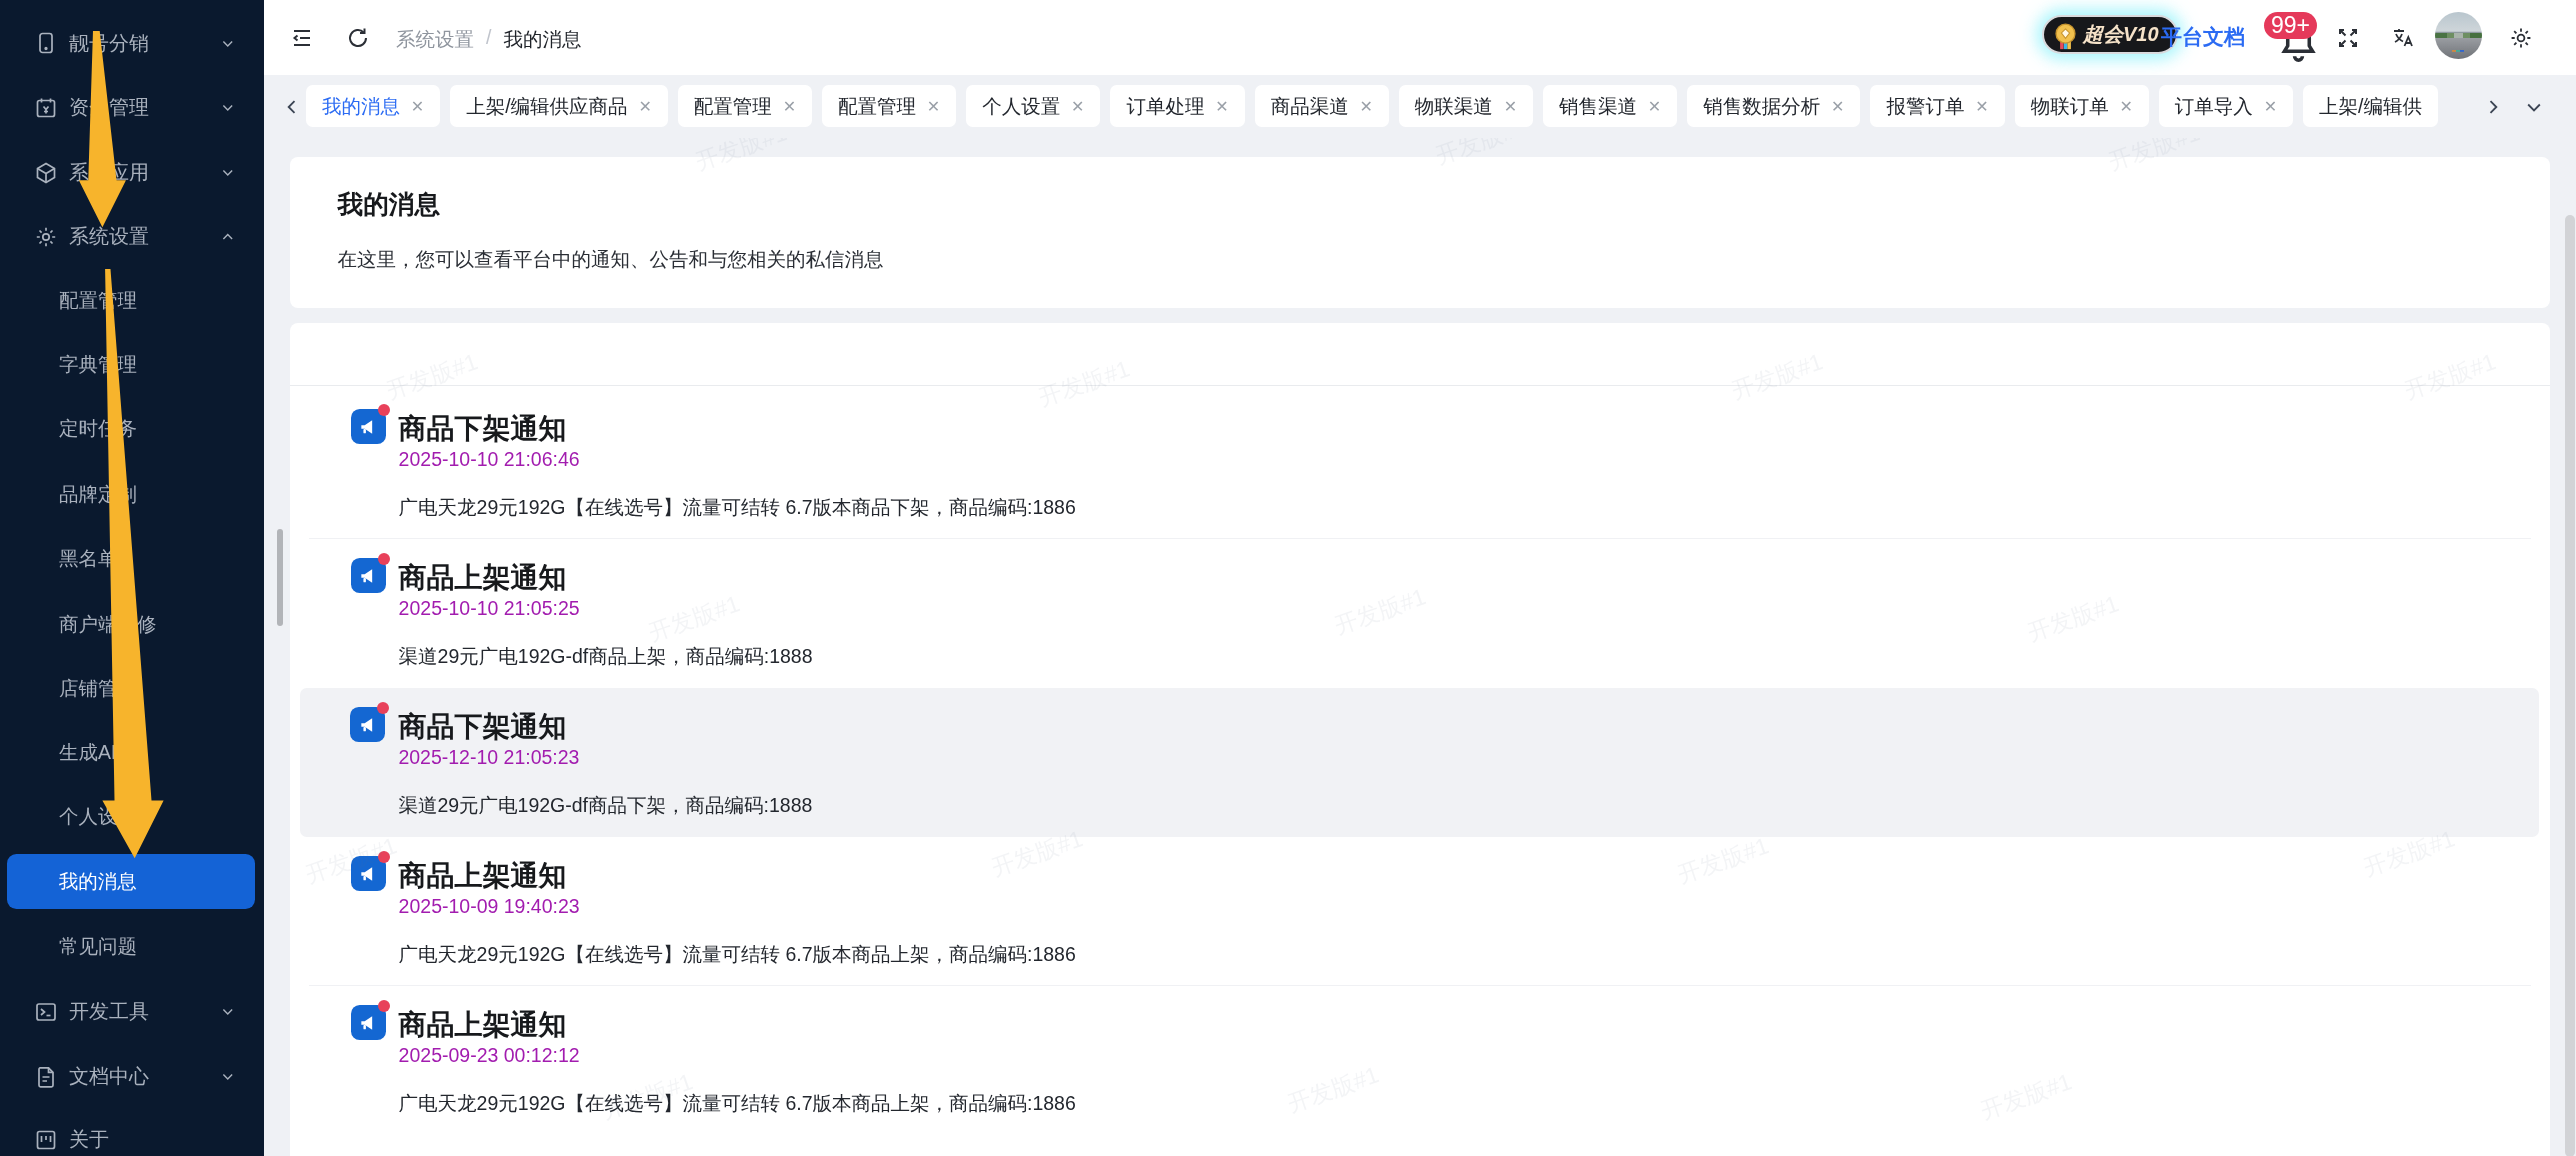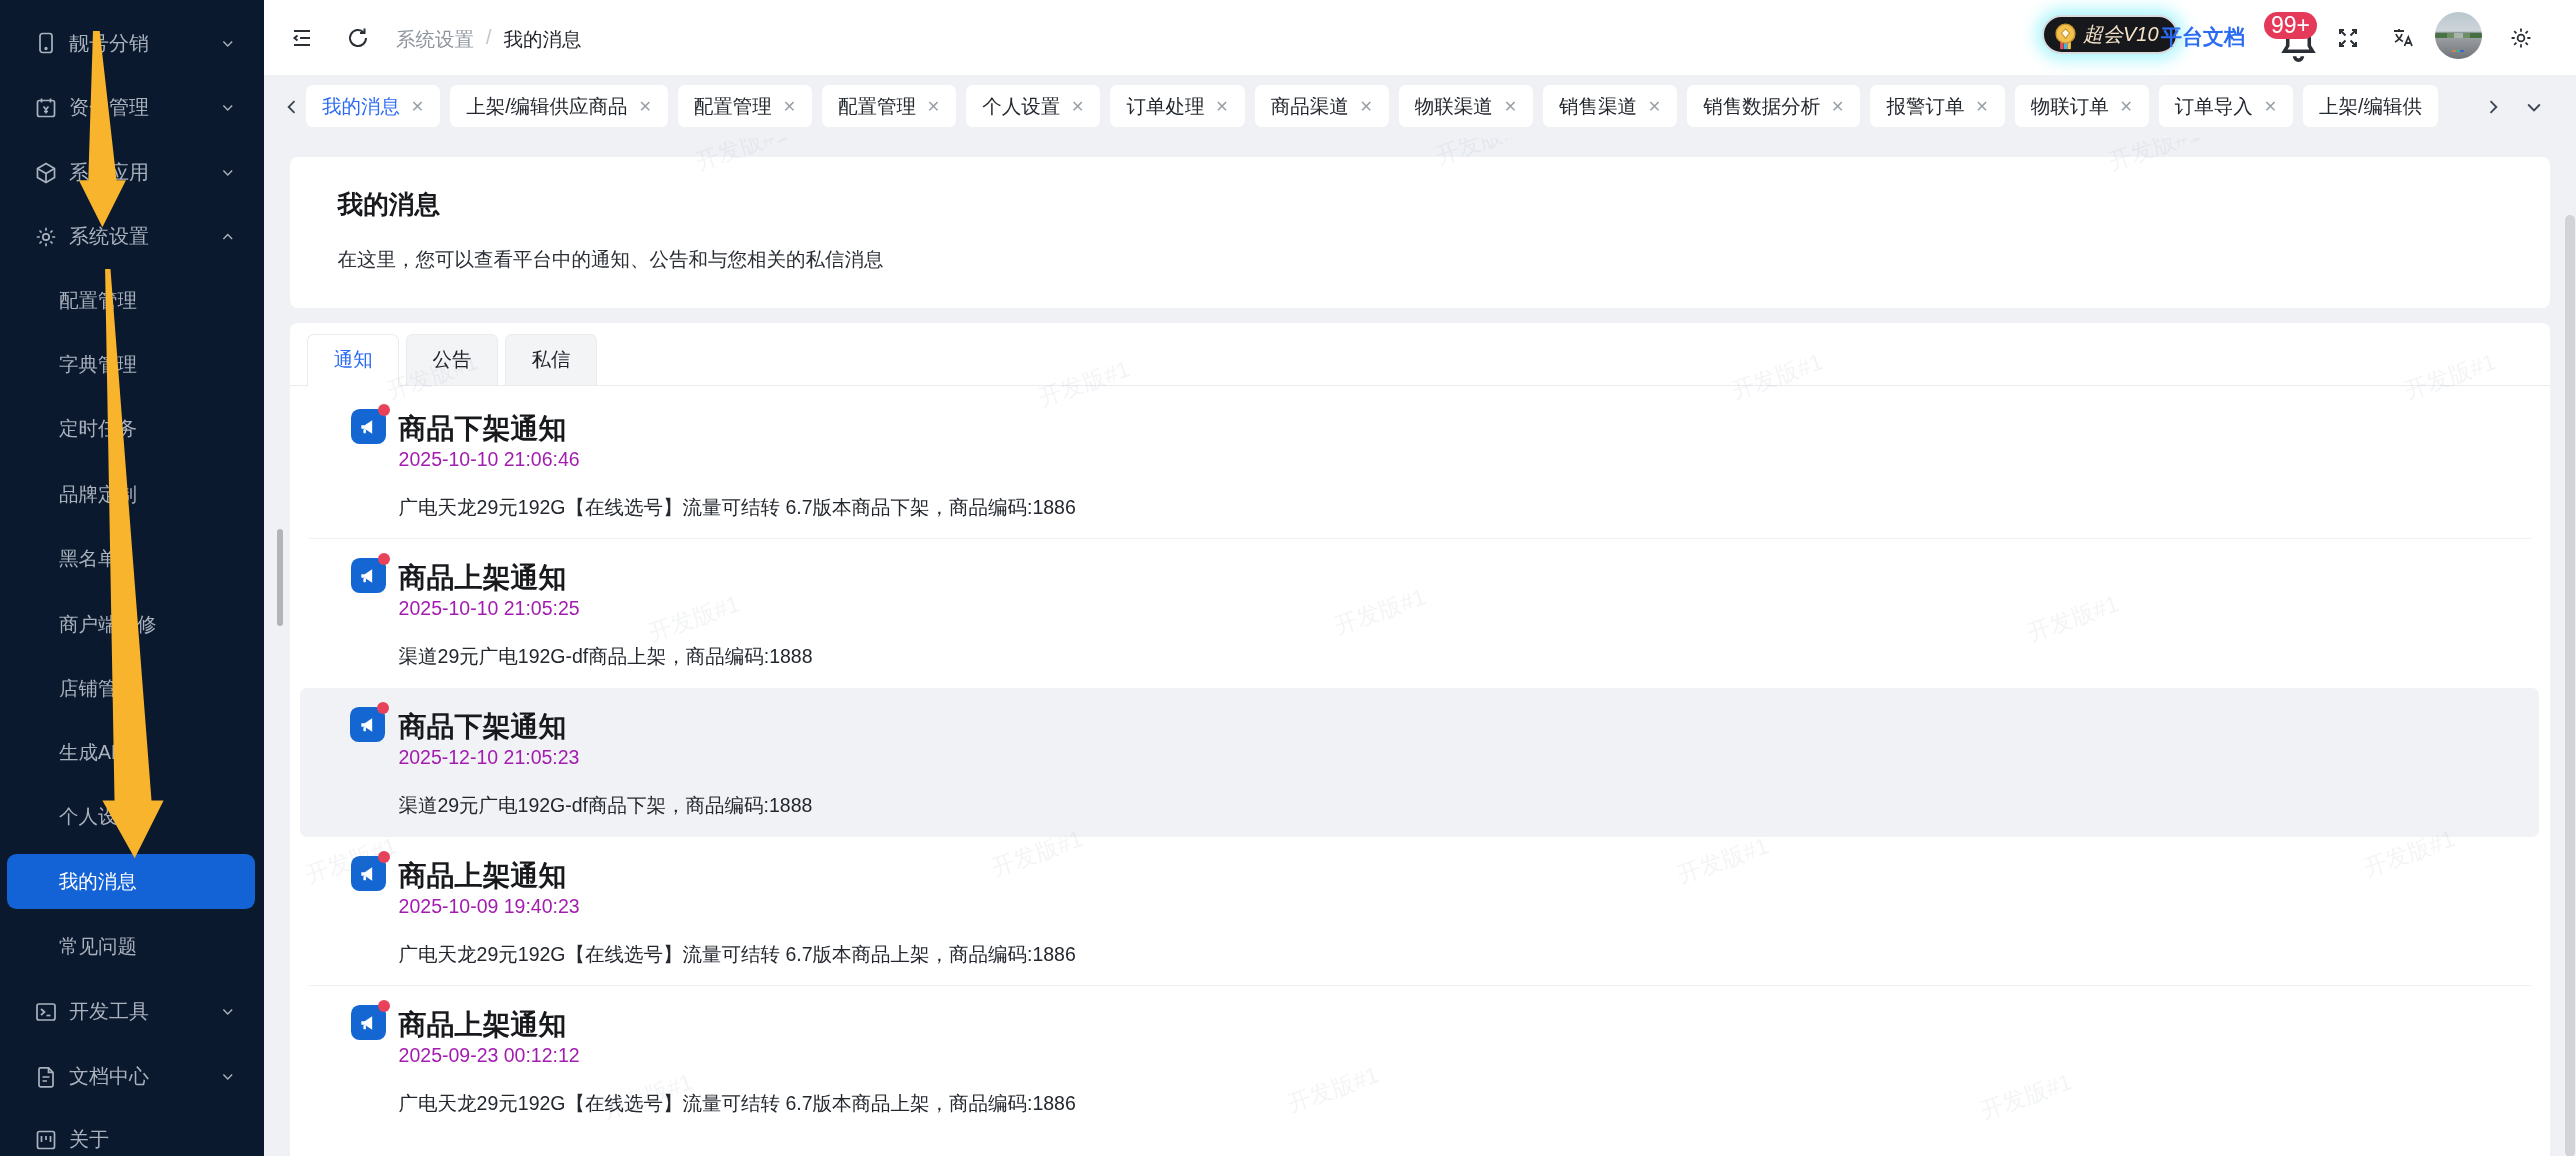--- a/index.html
+++ b/index.html
@@ -23,21 +23,21 @@
   .arrows { position:absolute; left:0; top:0; width:264px; height:1157px; z-index:40; pointer-events:none; }
 
   
   .header { position:absolute; left:264px; top:0; right:0; height:75px; background:#ffffff; z-index:15; }
   .hicon { position:absolute; top:25.6px; width:24px; height:24px; color:#2b2f36; cursor:pointer; }
   .breadcrumb { position:absolute; left:132px; top:25.6px; font-size:19.5px; display:flex; gap:12px; }
   .bc-dim { color:#8f959e; }
   .bc-sep { color:#c0c4cc; }
   .bc-cur { color:#1f2329; }
   .vip-badge { position:absolute; left:1778px; top:15px; height:39px; padding:0 17.5px 0 39px; background:#17181b; border:2px solid #d9dadd; border-radius:20px;
-    box-shadow:0 0 16px 5.4px rgba(120,240,250,.65); display:flex; align-items:center; color:#f6e3c9; font-size:20px; font-weight:normal; font-style:italic; cursor:pointer; }
+    box-shadow:0 0 16px 5.4px rgba(120,240,250,.65); display:flex; align-items:center; color:#f6e3c9; font-size:20px; font-weight:bold; font-style:italic; cursor:pointer; }
   .vip-badge .medal { position:absolute; left:8px; top:4.7px; }
   .docs-link { position:absolute; left:1897px; top:23px; font-size:21px; color:#2b6bf3; font-weight:bold; cursor:pointer; }
   .bell-wrap { position:absolute; left:2011px; top:20px; width:47px; height:44px; cursor:pointer; }
   .bell-wrap .hicon { position:static; }
   .bell-badge { position:absolute; left:-10.8px; top:-8px; min-width:46px; height:27px; background:#e5395a; border-radius:15px; color:#fff;
     font-size:23px; display:flex; align-items:center; justify-content:center; padding:0 6.7px; }
   .avatar { position:absolute; left:2171px; top:12px; width:47px; height:47px; border-radius:50%; cursor:pointer; overflow:hidden;
     background-color:#8f9aa0;
     background-image:
       linear-gradient(90deg,#cc8844 0 33%,#44aa99 33% 66%,#3366cc 66% 100%),
@@ -372,25 +372,20 @@
 </div>
 
 <div class="content">
   <div class="title-card">
     <div class="page-title">我的消息</div>
     <div class="page-subtitle">在这里，您可以查看平台中的通知、公告和与您相关的私信消息</div>
   </div>
 
   <div class="list-card">
     <div class="msg-tabs-line"></div>
-    <div class="msg-tabs">
-      <div class="msg-tab active">通知</div>
-      <div class="msg-tab">公告</div>
-      <div class="msg-tab">私信</div>
-    </div>
 
     <div class="msg-list">
 
       <div class="msg-row">
         <span class="micon">
           <svg width="20" height="20" viewBox="0 0 24 24" fill="currentColor">
               <path d="M4 10h4l9-6v16l-9-6H4z"></path>
               <rect x="6.5" y="14.5" width="3" height="5" rx="1"></rect>
             </svg>
           <span class="dot"></span>

